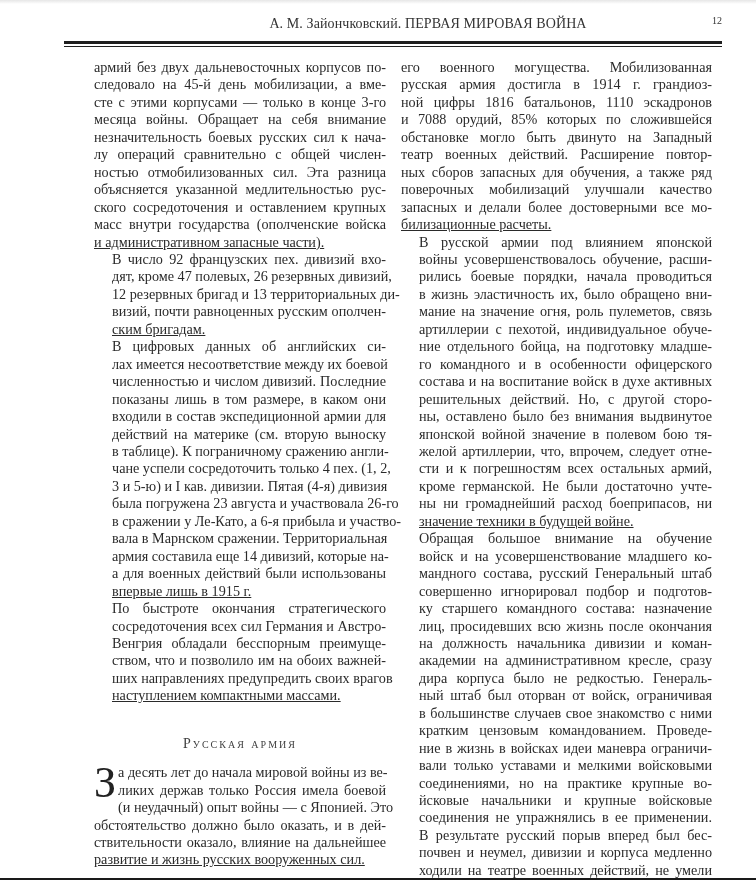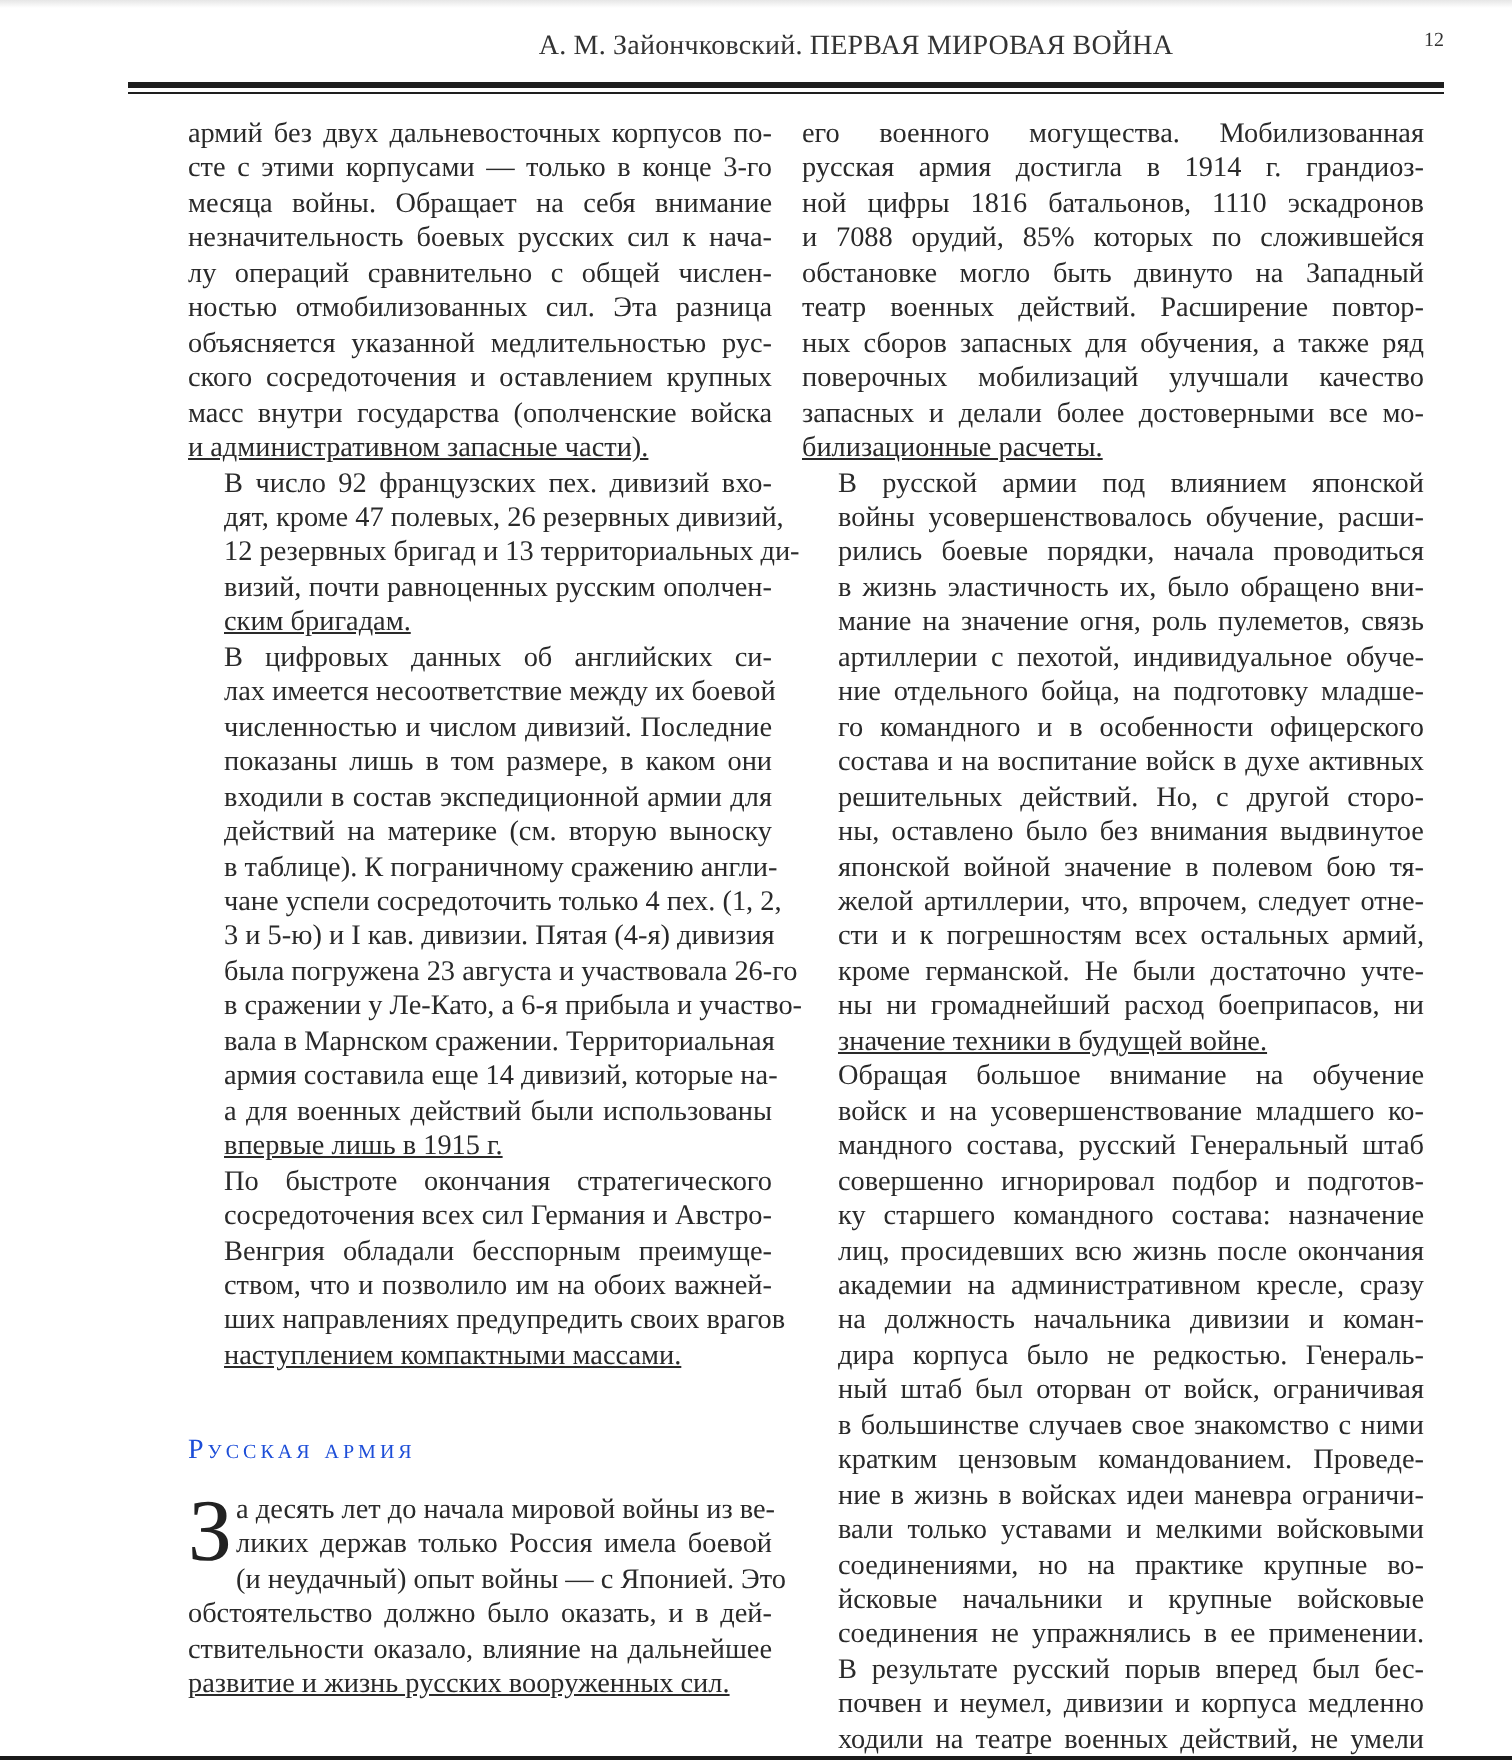--- a/index.html
+++ b/index.html
@@ -36,22 +36,22 @@
     text-align: justify; hyphens: manual;
   }
   .col.left { left: 94px; width: 292px; }
   .col.right { left: 401px; width: 311px; }
   .col p { margin: 0; text-indent: 0; }
   .col p.ind { text-indent: 18px; }
   .col p.gap { margin-top: 0; }
   .line { display: block; text-align-last: justify; white-space: nowrap; }
   .line.last { text-align-last: left; text-decoration: underline; }
   .section-title {
-    margin: 30px 0 12px 0; text-align: left; font-size: 14px;
-    letter-spacing: 2px; font-variant: small-caps; color: #1d4ed8;
+    margin: 30px 0 12px 0; text-align: center; font-size: 14px;
+    letter-spacing: 2px; font-variant: small-caps; color: #404040;
   }
   .dropcap {
     float: left; font-size: 44px; line-height: 36px; margin: 1px 2px 0 0;
     color: #222;
   }
   .bottomshade {
     position: absolute; left: 0; bottom: 0; width: 756px; height: 2px; background: #1a1a1a;
   }
 </style>
 </head>
@@ -62,20 +62,21 @@
 <div class="running-head">
   <div class="running-title">А. М. Зайончковский. ПЕРВАЯ МИРОВАЯ ВОЙНА</div>
   <div class="page-number">12</div>
 </div>
 <div class="rule r1"></div>
 <div class="rule r2"></div>
 
 <div class="col left">
   <p>
       <span class="line">армий без двух дальневосточных корпусов по-</span>
+      <span class="line">следовало на 45-й день мобилизации, а вме-</span>
       <span class="line">сте с этими корпусами — только в конце 3-го</span>
       <span class="line">месяца войны. Обращает на себя внимание</span>
       <span class="line">незначительность боевых русских сил к нача-</span>
       <span class="line">лу операций сравнительно с общей числен-</span>
       <span class="line">ностью отмобилизованных сил. Эта разница</span>
       <span class="line">объясняется указанной медлительностью рус-</span>
       <span class="line">ского сосредоточения и оставлением крупных</span>
       <span class="line">масс внутри государства (ополченские войска</span>
       <span class="line last">и административном запасные части).</span>
     </p>
@@ -151,22 +152,22 @@
       <span class="line">ны ни громаднейший расход боеприпасов, ни</span>
       <span class="line last">значение техники в будущей войне.</span>
     </p>
   <p class="ind gap">
       <span class="line">Обращая большое внимание на обучение</span>
       <span class="line">войск и на усовершенствование младшего ко-</span>
       <span class="line">мандного состава, русский Генеральный штаб</span>
       <span class="line">совершенно игнорировал подбор и подготов-</span>
       <span class="line">ку старшего командного состава: назначение</span>
       <span class="line">лиц, просидевших всю жизнь после окончания</span>
+      <span class="line">на должность начальника дивизии и коман-</span>
       <span class="line">академии на административном кресле, сразу</span>
-      <span class="line">на должность начальника дивизии и коман-</span>
       <span class="line">дира корпуса было не редкостью. Генераль-</span>
       <span class="line">ный штаб был оторван от войск, ограничивая</span>
       <span class="line">в большинстве случаев свое знакомство с ними</span>
       <span class="line">кратким цензовым командованием. Проведе-</span>
       <span class="line">ние в жизнь в войсках идеи маневра ограничи-</span>
       <span class="line">вали только уставами и мелкими войсковыми</span>
       <span class="line">соединениями, но на практике крупные во-</span>
       <span class="line">йсковые начальники и крупные войсковые</span>
       <span class="line">соединения не упражнялись в ее применении.</span>
       <span class="line">В результате русский порыв вперед был бес-</span>

